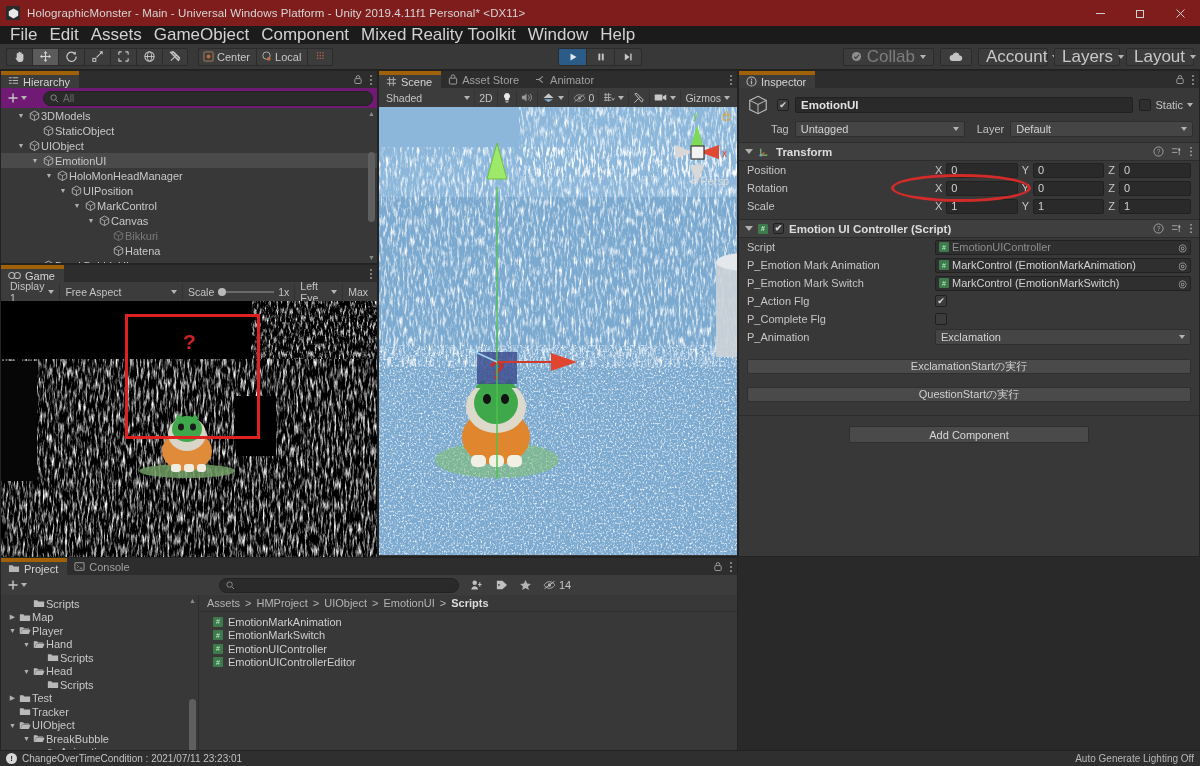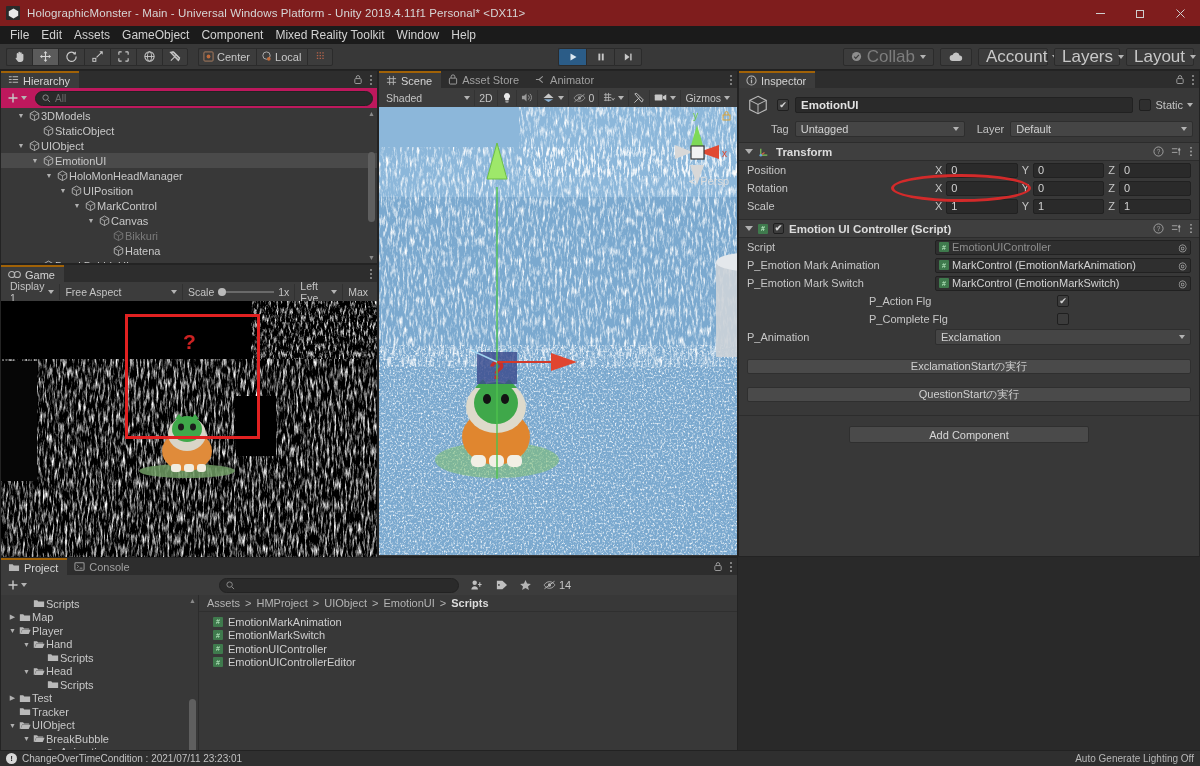--- a/index.html
+++ b/index.html
@@ -27,21 +27,21 @@
   .win-logo svg { display: block; }
   .title-text { font-size: 11.5px; color: #d6d6d6; letter-spacing: .1px; }
   .win-buttons { position: absolute; right: 0; top: 0; height: 26px; display: flex; }
   .win-btn {
     width: 40px; height: 26px; display: flex; align-items: center; justify-content: center;
     color: #cfcfcf;
   }
 
   
   .menubar { height: 18px; background: #1b1b1b; display: flex; align-items: center; padding-left: 4px; }
-  .menu-item { padding: 0 6px; font-size: 12px; color: #d2d2d2; line-height: 18px; }
+  .menu-item { padding: 0 6px; font-size: 17px; color: #d2d2d2; line-height: 18px; }
 
   
   .toolbar {
     height: 26px; background: #383838; border-bottom: 1px solid #212121;
     display: flex; align-items: center; padding: 0 6px; gap: 0;
     position: relative;
   }
   .tb-group { display: flex; align-items: center; }
   .tb-btn {
     width: 26px; height: 18px; display: flex; align-items: center; justify-content: center;
@@ -76,26 +76,26 @@
   .caret { width: 0; height: 0; border-left: 3px solid transparent; border-right: 3px solid transparent; border-top: 4px solid #b4b4b4; }
 
   
   .workspace { position: absolute; top: 70px; left: 0; width: 1200px; height: 680px; }
   .panel { position: absolute; background: #383838; border: 1px solid #232323; }
   .panel-tabs { height: 17px; background: #2d2d2d; display: flex; align-items: flex-end; position: relative; }
   .panel-tab {
     height: 17px; display: flex; align-items: center; gap: 4px; padding: 0 9px 0 7px;
     font-size: 11px; color: #a0a0a0; background: #2d2d2d;
   }
-  .panel-tab.active { background: #3c3c3c; color: #d4d4d4; border-top: 2px solid #a16207; }
+  .panel-tab.active { background: #3c3c3c; color: #d4d4d4; border-top: 4px solid #a16207; }
   .tab-tools { position: absolute; right: 4px; top: 0; height: 17px; display: flex; align-items: center; gap: 6px; color: #9a9a9a; }
 
   
   #hierarchy { left: 0; top: 0; width: 378px; height: 194px; }
-  .hier-toolbar { height: 20px; background: #be185d; display: flex; align-items: center; padding: 0 4px; gap: 0; }
+  .hier-toolbar { height: 20px; background: #701a75; display: flex; align-items: center; padding: 0 4px; gap: 8px; }
   .plus-btn { display: flex; align-items: center; gap: 2px; color: #c8c8c8; font-size: 14px; line-height: 1; padding: 0 2px; }
   .search-box {
     flex: 1; height: 15px; background: #2a2a2a; border: 1px solid #222; border-radius: 8px;
     display: flex; align-items: center; padding: 0 6px; gap: 4px; margin-left: 6px;
   }
   .search-box .ph { color: #6e6e6e; font-size: 10px; }
   .hier-list { position: relative; height: 155px; background: #383838; overflow: hidden; }
   .h-row { height: 15px; display: flex; align-items: center; font-size: 11px; color: #c8c8c8; padding-right: 14px; }
   .h-row.selected { background: #4a4a4a; }
   .h-row.dim { color: #7b7b7b; }
@@ -129,21 +129,21 @@
   .chk.on::after { content: "✔"; font-size: 9px; color: #d6d6d6; line-height: 1; }
   .name-field { flex: 1; height: 16px; background: #2a2a2a; border: 1px solid #212121; border-radius: 2px; display: flex; align-items: center; padding: 0 5px; font-size: 11.5px; font-weight: bold; color: #e2e2e2; }
   .static-box { display: flex; align-items: center; gap: 4px; }
   .static-box .chk { background: #2f2f2f; }
   .taglayer { display: flex; align-items: center; padding: 1px 6px 5px 32px; gap: 6px; font-size: 11px; }
   .tl-label { color: #c2c2c2; }
   .dropdown { height: 16px; background: #454545; border: 1px solid #2e2e2e; border-radius: 2px; display: flex; align-items: center; justify-content: space-between; padding: 0 5px; font-size: 11px; color: #d2d2d2; }
   .comp-header { height: 19px; background: #3f3f3f; border-top: 1px solid #2c2c2c; border-bottom: 1px solid #2c2c2c; display: flex; align-items: center; padding: 0 6px; gap: 5px; font-size: 11.5px; font-weight: bold; color: #dcdcdc; }
   .comp-header .tools { margin-left: auto; display: flex; align-items: center; gap: 7px; color: #a6a6a6; font-weight: normal; }
   .tri { width: 0; height: 0; border-left: 4px solid transparent; border-right: 4px solid transparent; border-top: 5px solid #b0b0b0; flex: none; }
-  .prop-row { display: flex; align-items: center; height: 18px; padding: 0 8px 0 8px; font-size: 11px; justify-content: center; }
+  .prop-row { display: flex; align-items: center; height: 18px; padding: 0 8px 0 8px; font-size: 11px; }
   .prop-label { width: 188px; color: #c6c6c6; flex: none; }
   .vec3 { display: flex; flex: 1; gap: 4px; }
   .vec-cell { flex: 1; display: flex; align-items: center; gap: 4px; }
   .vec-cell .ax { color: #c6c6c6; }
   .vec-input { flex: 1; height: 15px; background: #2a2a2a; border: 1px solid #212121; border-radius: 2px; display: flex; align-items: center; padding: 0 4px; color: #d2d2d2; }
   .objfield { flex: 1; height: 15px; background: #2f2f2f; border: 1px solid #212121; border-radius: 2px; display: flex; align-items: center; padding: 0 3px; gap: 3px; color: #d2d2d2; }
   .objfield.dim { color: #8d8d8d; }
   .objfield .target { margin-left: auto; color: #b4b4b4; font-size: 10px; }
   .script-chip { width: 10px; height: 10px; background: #3f7a4d; border-radius: 1px; display: flex; align-items: center; justify-content: center; font-size: 7px; color: #bff0c8; flex: none; }
   .wide-btn { height: 15px; margin: 13px 8px; background: #4a4a4a; border: 1px solid #2f2f2f; border-radius: 2px; display: flex; align-items: center; justify-content: center; font-size: 11px; color: #d0d0d0; }

